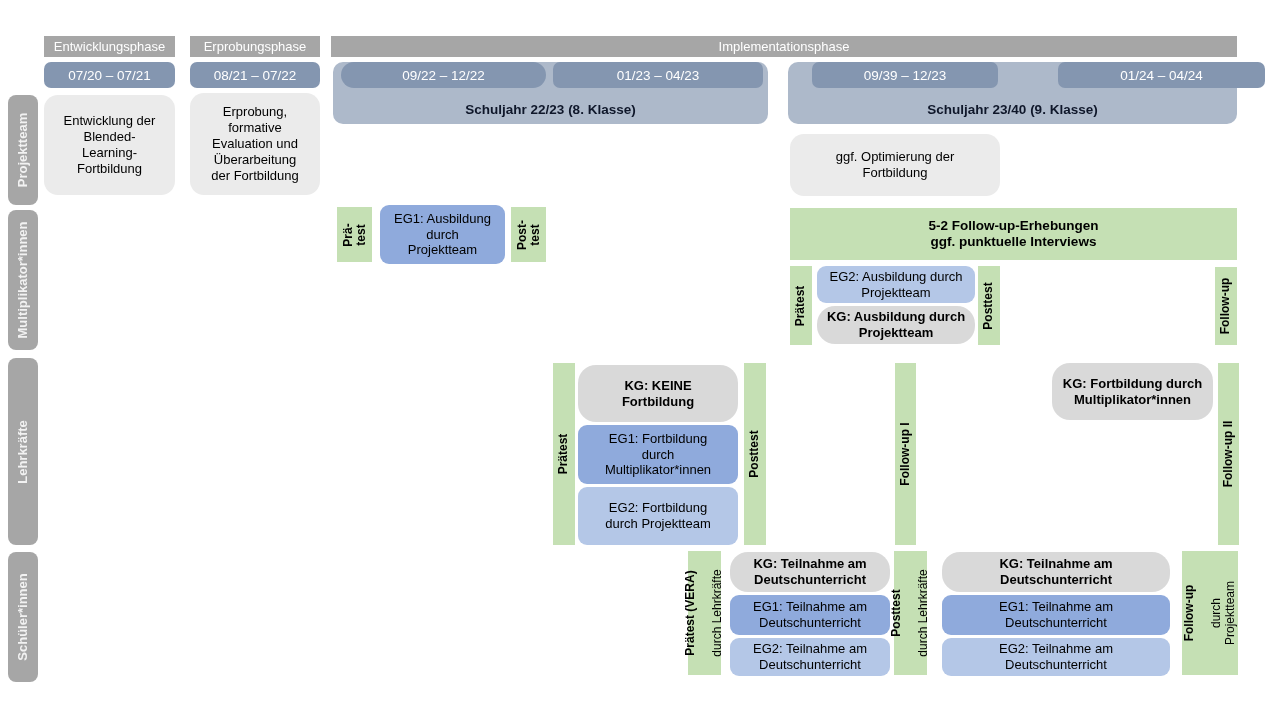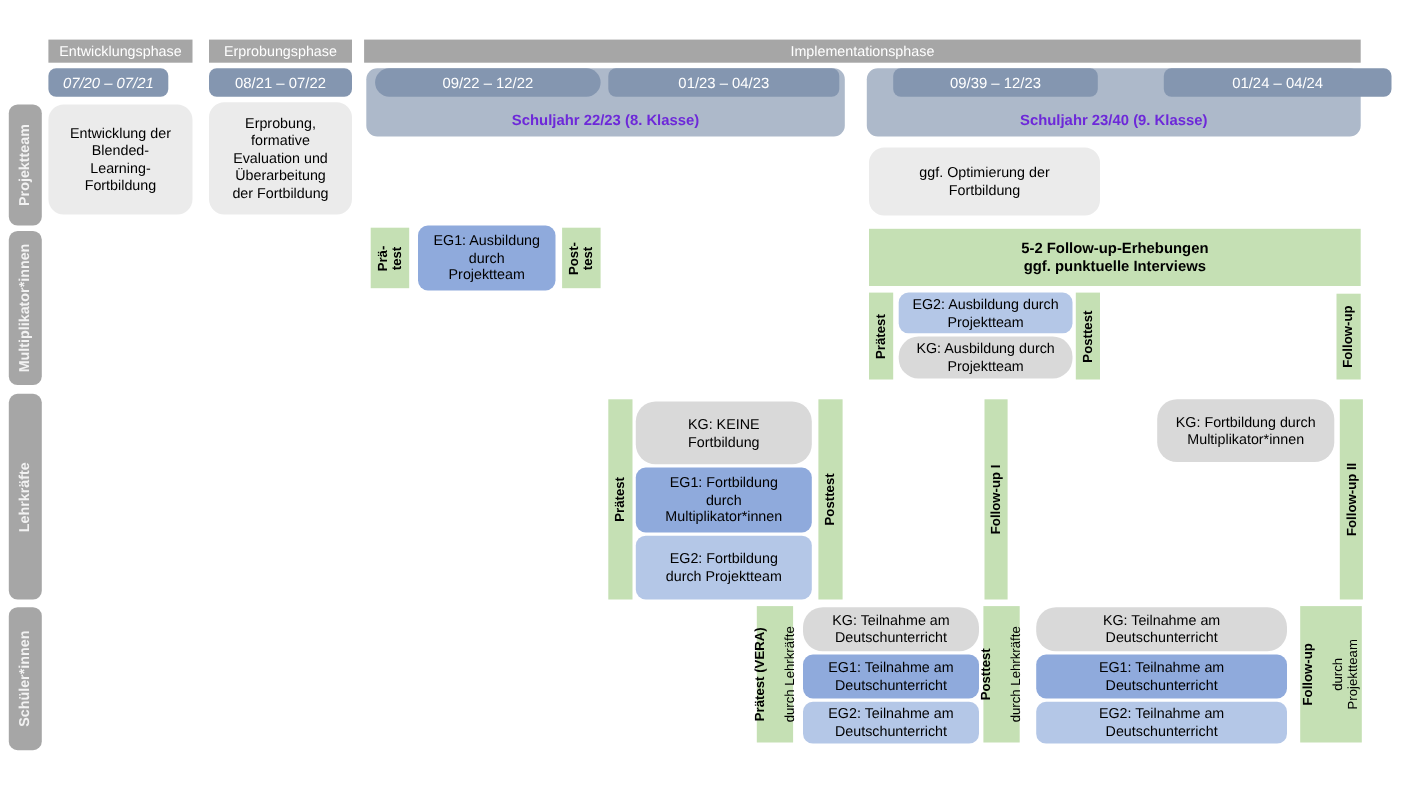--- a/index.html
+++ b/index.html
@@ -8,49 +8,49 @@
 
   
   .phase{position:absolute;top:36px;height:21px;background:#a6a6a6;color:#fff;
          font-size:13px;display:flex;align-items:center;justify-content:center;}
   #phase-entwicklung{left:44px;width:131px;}
   #phase-erprobung{left:190px;width:130px;}
   #phase-implementation{left:331px;width:906px;}
 
   
   .sy{position:absolute;top:62px;height:62px;background:#adb9ca;border-radius:10px;
-      color:#6d28d9;font-weight:bold;font-size:13.5px;display:flex;align-items:flex-end;
+      color:#0f172a;font-weight:bold;font-size:13.5px;display:flex;align-items:flex-end;
       justify-content:center;padding-bottom:7px;box-sizing:border-box;}
   #sy-1{left:333px;width:435px;}
   #sy-2{left:788px;width:449px;}
 
   
   .date{position:absolute;top:62px;height:26px;background:#8496b0;border-radius:7px;
         color:#fff;font-size:13.5px;display:flex;align-items:center;justify-content:center;}
-  #date-1{left:44px;width:109px;font-style:italic;}
+  #date-1{left:44px;width:131px;}
   #date-2{left:190px;width:130px;}
   #date-3{left:341px;width:205px;border-radius:13px;}
   #date-4{left:553px;width:210px;}
   #date-5{left:812px;width:186px;}
   #date-6{left:1013px;width:207px;margin-left:45px;}
 
   
   .side{position:absolute;left:8px;width:30px;background:#a6a6a6;border-radius:8px;color:#fff;}
   #side-projektteam{top:95px;height:110px;}
   #side-multiplikatoren{top:210px;height:140px;}
   #side-lehrkraefte{top:358px;height:187px;}
   #side-schueler{top:552px;height:130px;}
   .side .rot{font-size:13px;color:#f2f2f2;}
 
   
   .box{position:absolute;display:flex;align-items:center;justify-content:center;
        text-align:center;font-size:13px;line-height:1.22;white-space:pre-line;
        box-sizing:border-box;padding:2px 4px;}
   .lightgray{background:#ebebeb;border-radius:14px;}
-  .gray{background:#d9d9d9;border-radius:18px;}
+  .gray{background:#d9d9d9;border-radius:18px;font-weight:bold;}
   .blue{background:#8faadc;border-radius:9px;}
   .lightblue{background:#b4c7e7;border-radius:9px;}
   .greenbox{background:#c5e0b4;font-weight:bold;font-size:13.5px;}
 
   
   #pt-dev{left:44px;top:95px;width:131px;height:100px;}
   #pt-test{left:190px;top:93px;width:130px;height:102px;}
   #pt-opt{left:790px;top:134px;width:210px;height:62px;}
 
   

